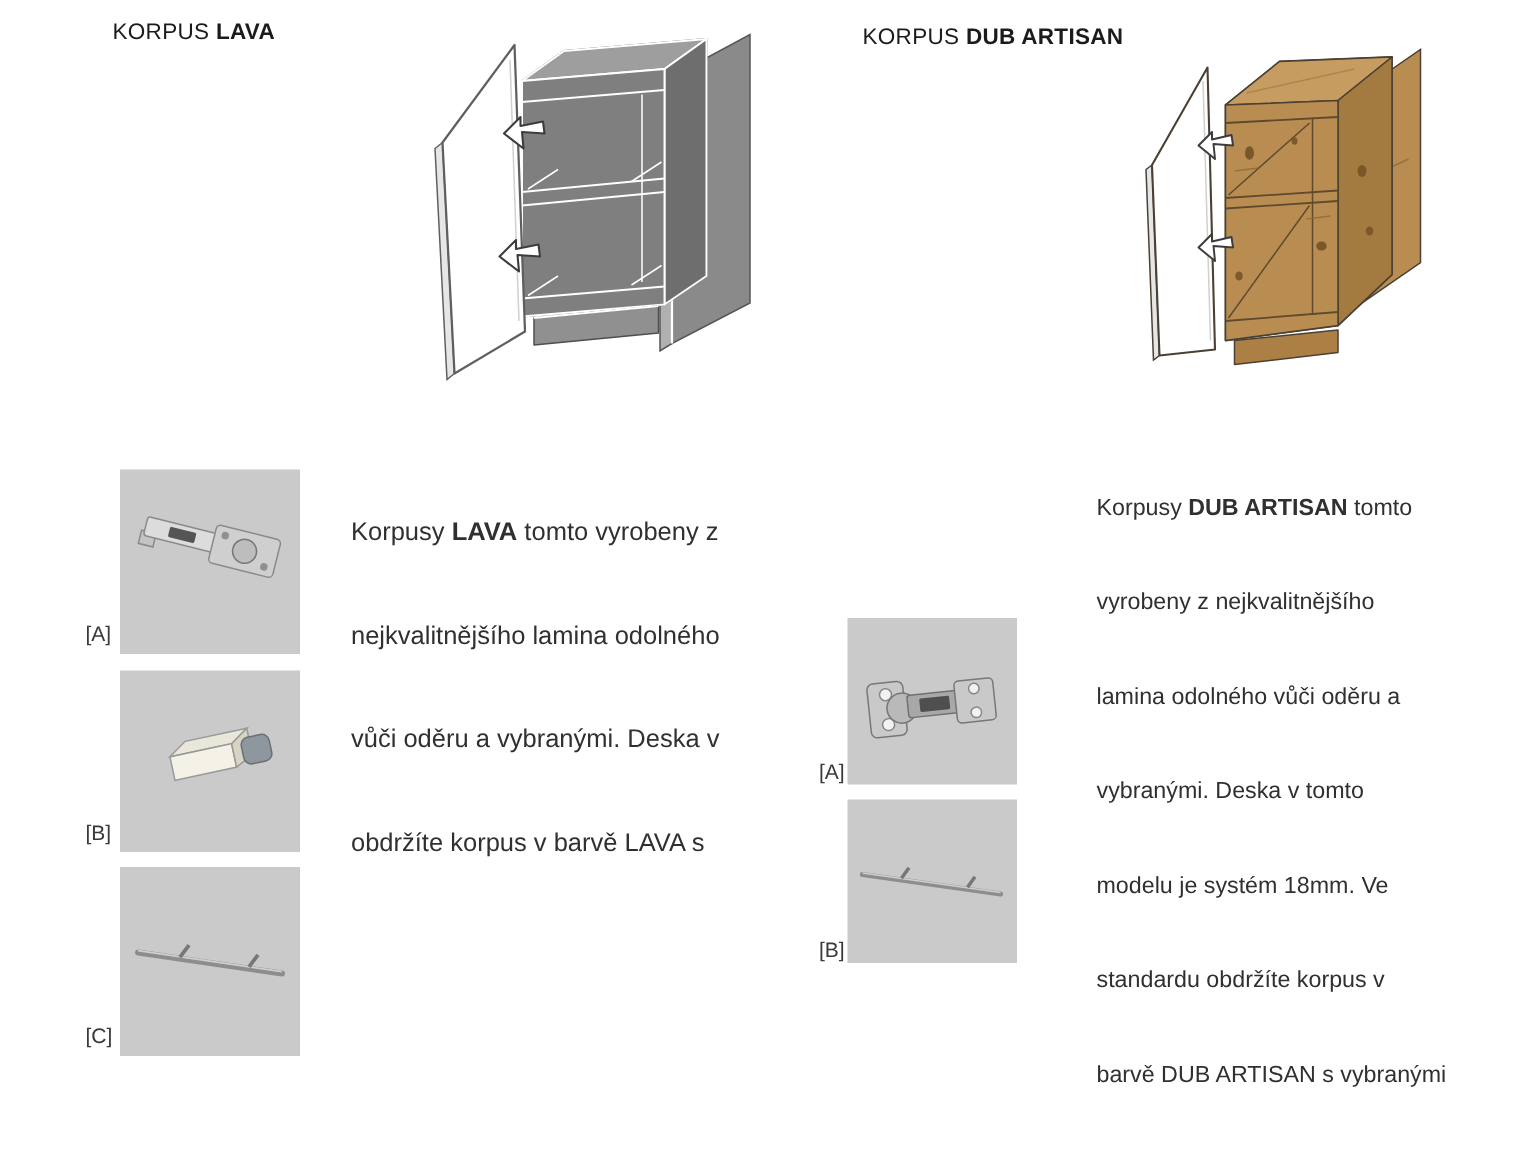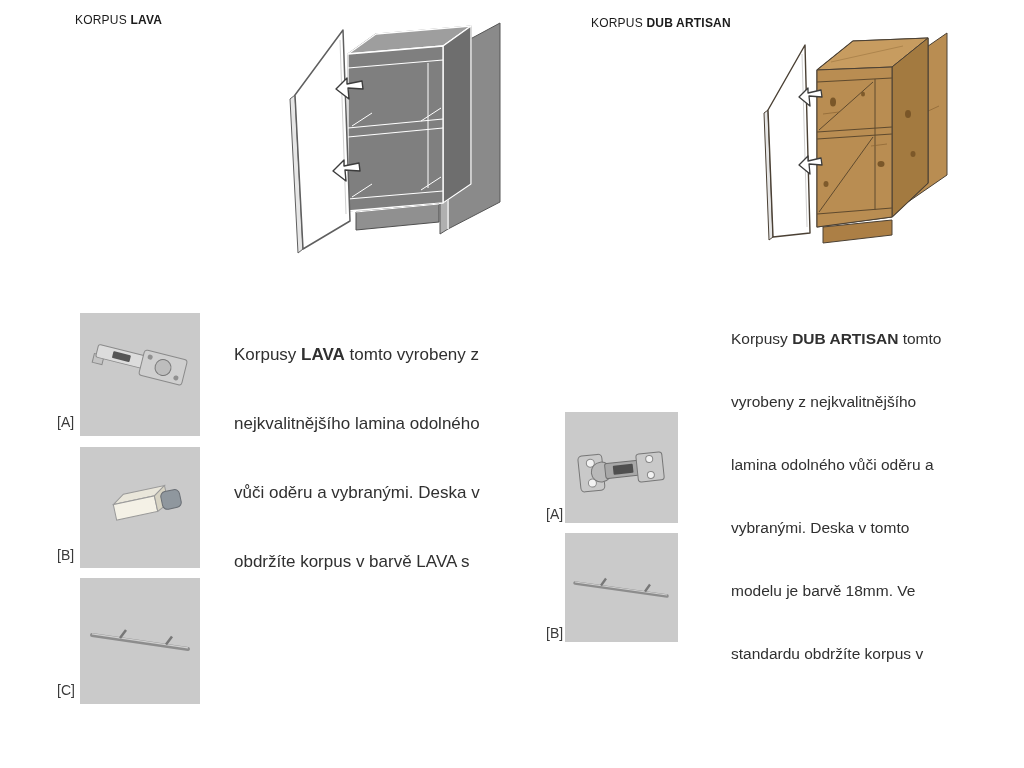--- a/index.html
+++ b/index.html
@@ -1,21 +1,21 @@
 <!DOCTYPE html>
 <html style="--text: #303030; --panel_bg: #cacaca; --cabinet_gray: #8a8a8a; --cabinet_gray_light: #9e9e9e; --cabinet_gray_dark: #6e6e6e; --wood: #b98d52; --wood_light: #c79c60; --wood_dark: #a37a40; --knot: #6f4e22; --door_white: #ffffff; --metal: #cfcfcf;"><head>
 <meta charset="utf-8">
 <style>
   html,body{margin:0;padding:0;}
   body{
     width:1024px;height:768px;position:relative;background:#ffffff;overflow:hidden;
     font-family:"Liberation Sans","DejaVu Sans",sans-serif;color:var(--text,#303030);
   }
   .abs{position:absolute;}
-  .title{font-size:12px;letter-spacing:.2px;color:#1b1b1b;white-space:pre;}
+  .title{font-size:15px;letter-spacing:.2px;color:#1b1b1b;white-space:pre;}
   .title b{font-weight:bold;}
   .textblock{white-space:pre;}
   .tb-left{font-size:17px;line-height:23px;}
   .tb-right{font-size:15.5px;line-height:21px;}
   .line{white-space:pre;}
   .line b{font-weight:bold;}
   .hw-box{background:var(--panel_bg,#cacaca);display:flex;align-items:center;justify-content:center;}
   .hw-label{font-size:14px;color:#3a3a3a;}
   svg{display:block;}
 </style>
@@ -105,21 +105,21 @@
 
 <div class="abs textblock tb-left" style="left:234px;top:297px;">
   <div class="line"><span>Korpusy </span><b>LAVA</b><span> tomto vyrobeny z</span></div>
   <div class="line">nejkvalitnějšího lamina odolného</div>
   <div class="line">vůči oděru a vybranými. Deska v</div>
   <div class="line">obdržíte korpus v barvě LAVA s</div>
   
   
 </div>
 
-<div class="abs title" style="left:575px;top:16px;margin-left:16px;"><span>KORPUS </span><b>DUB ARTISAN</b></div>
+<div class="abs title" style="left:575px;top:16px;"><span>KORPUS </span><b>DUB ARTISAN</b></div>
 
 <svg class="abs" style="left:753px;top:24px;" width="205" height="225" viewBox="0 0 205 225">
   <defs>
     <g id="hingeR">
       <polygon points="0,11 9,2 9,7 22,4 23,11 10,10 11,20" fill="#ffffff" stroke="#3c3c3c" stroke-width="1.3" stroke-linejoin="round"></polygon>
     </g>
   </defs>
 
   <g>
     <polygon points="145,42 152,38 152,180 145,184" fill="#c9a268" stroke="#4a4034" stroke-width="1"></polygon>
@@ -165,22 +165,23 @@
   </g>
   <use href="#hingeR" x="46" y="62"></use>
   <use href="#hingeR" x="46" y="130"></use>
 </svg>
 
 <div class="abs textblock tb-right" style="left:731px;top:286px;">
   <div class="line"><span>Korpusy </span><b>DUB ARTISAN</b><span> tomto</span></div>
   <div class="line">vyrobeny z nejkvalitnějšího</div>
   <div class="line">lamina odolného vůči oděru a</div>
   <div class="line">vybranými. Deska v tomto</div>
-  <div class="line">modelu je barvě 18mm. Ve</div>
+  <div class="line">modelu je systém 18mm. Ve</div>
   <div class="line">standardu obdržíte korpus v</div>
+  <div class="line">barvě DUB ARTISAN s vybranými</div>
   
   
 </div>
 
 <div class="abs hw-box" style="left:565px;top:412px;width:113px;height:111px;">
   <svg width="113" height="111" viewBox="0 0 113 111">
     <g transform="rotate(-6 56 56)">
       <rect x="14" y="40" width="24" height="36" rx="4" fill="#c9c9c9" stroke="#777777"></rect>
       <circle cx="26" cy="48" r="4" fill="#f2f2f2" stroke="#888888"></circle>
       <circle cx="26" cy="68" r="4" fill="#f2f2f2" stroke="#888888"></circle>

